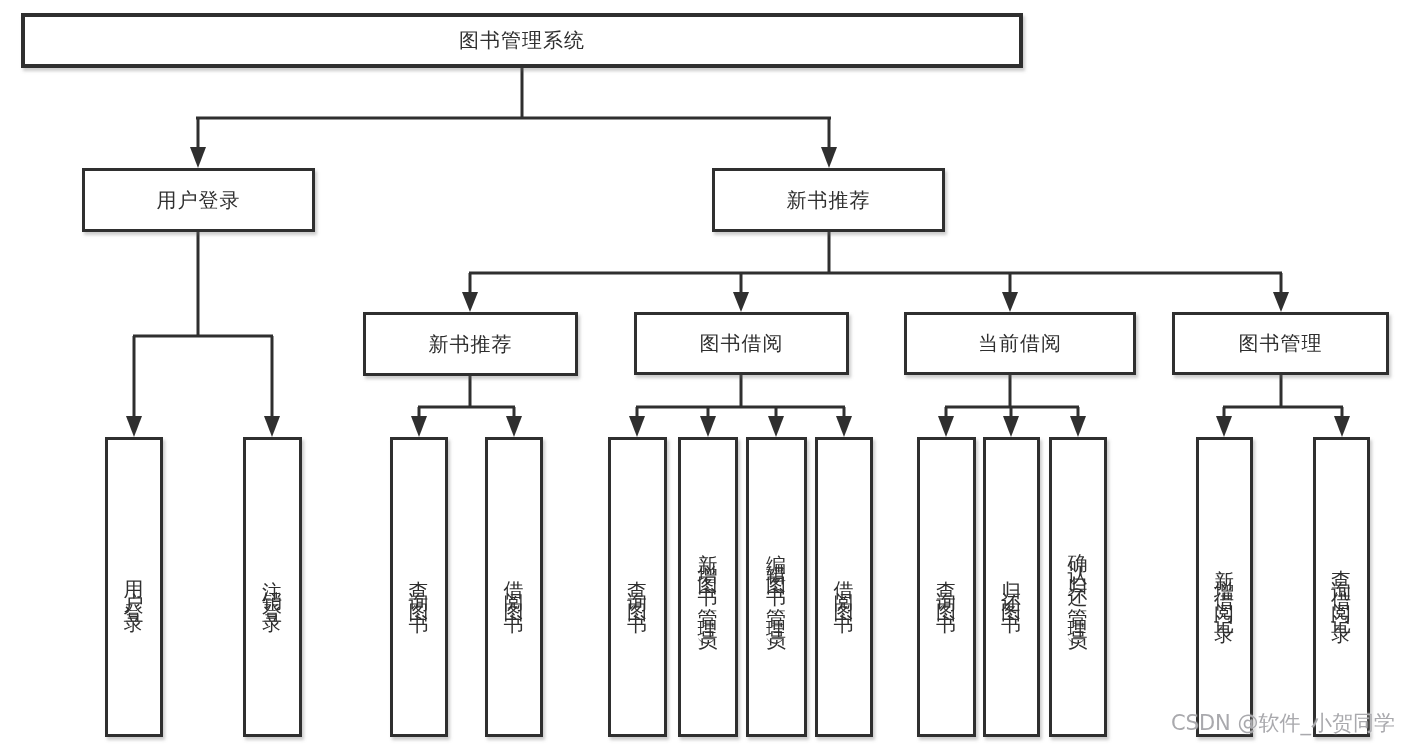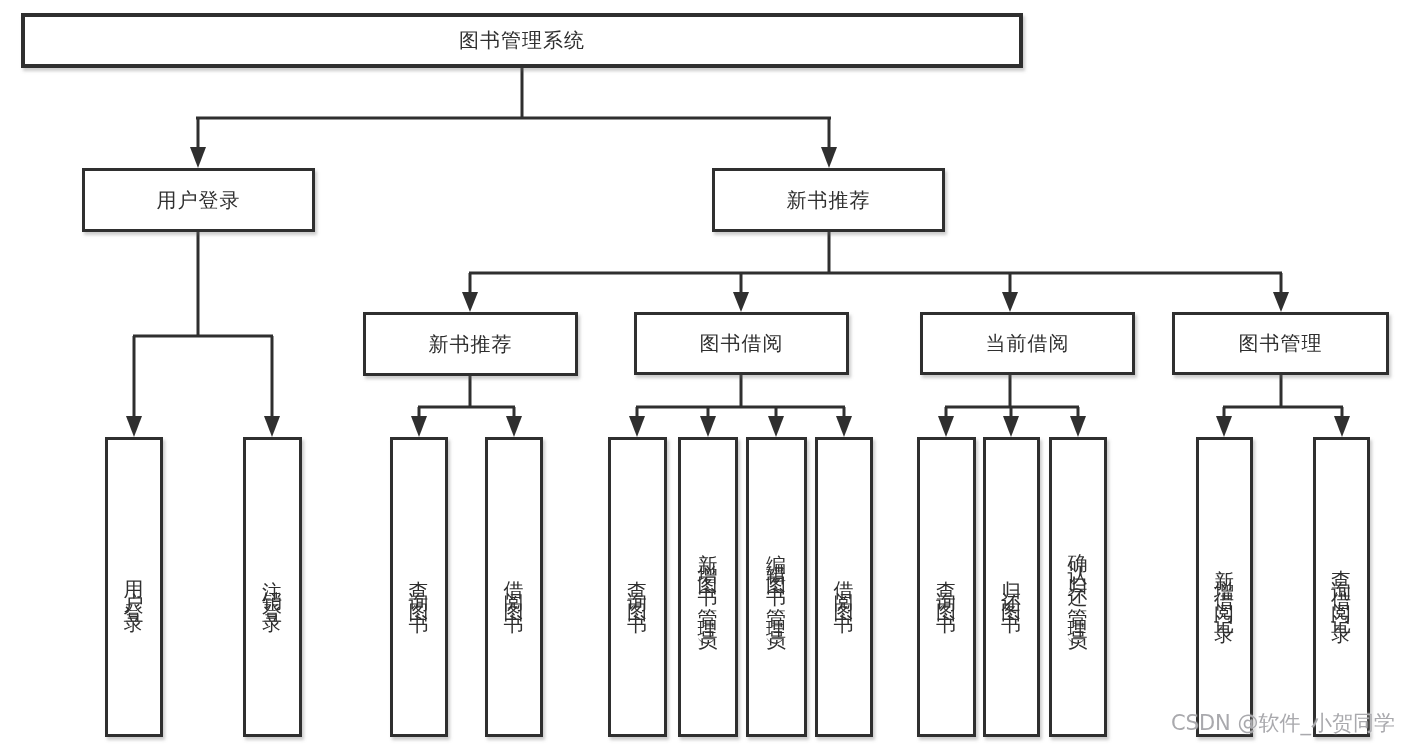--- a/index.html
+++ b/index.html
@@ -147,21 +147,21 @@
   <div class="hbox" style="left:712px;top:168px;width:233px;height:64px;">
     <span class="hlabel">新书推荐</span>
   </div>
 
   <div class="hbox" style="left:363px;top:312px;width:215px;height:64px;">
     <span class="hlabel">新书推荐</span>
   </div>
   <div class="hbox" style="left:634px;top:312px;width:215px;height:63px;align-items:center;">
     <span class="hlabel">图书借阅</span>
   </div>
-  <div class="hbox" style="left:904px;top:312px;width:215px;height:63px;margin-left:16px;">
+  <div class="hbox" style="left:904px;top:312px;width:232px;height:63px;">
     <span class="hlabel">当前借阅</span>
   </div>
   <div class="hbox" style="left:1172px;top:312px;width:217px;height:63px;">
     <span class="hlabel">图书管理</span>
   </div>
 
   <div class="vbox" style="left:105px;width:58px;">
     <span class="vlabel">用户登录</span>
   </div>
   <div class="vbox" style="left:243px;width:59px;">

